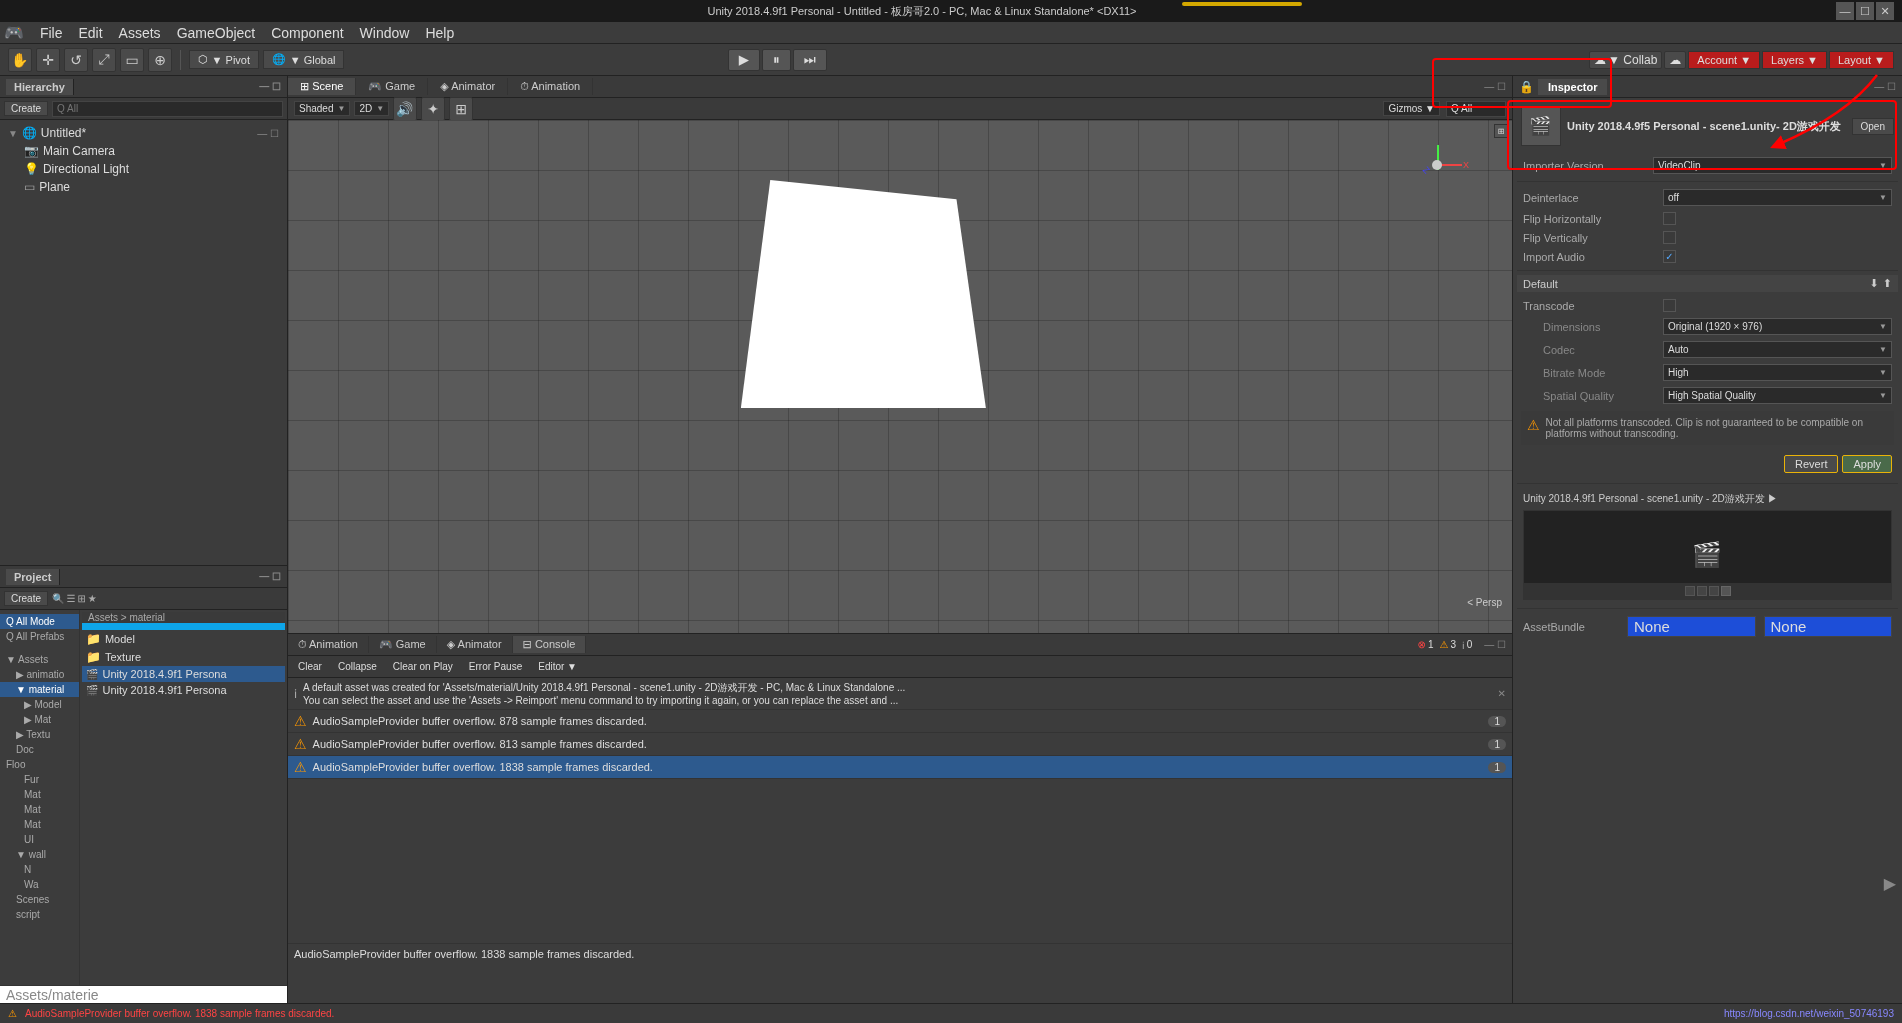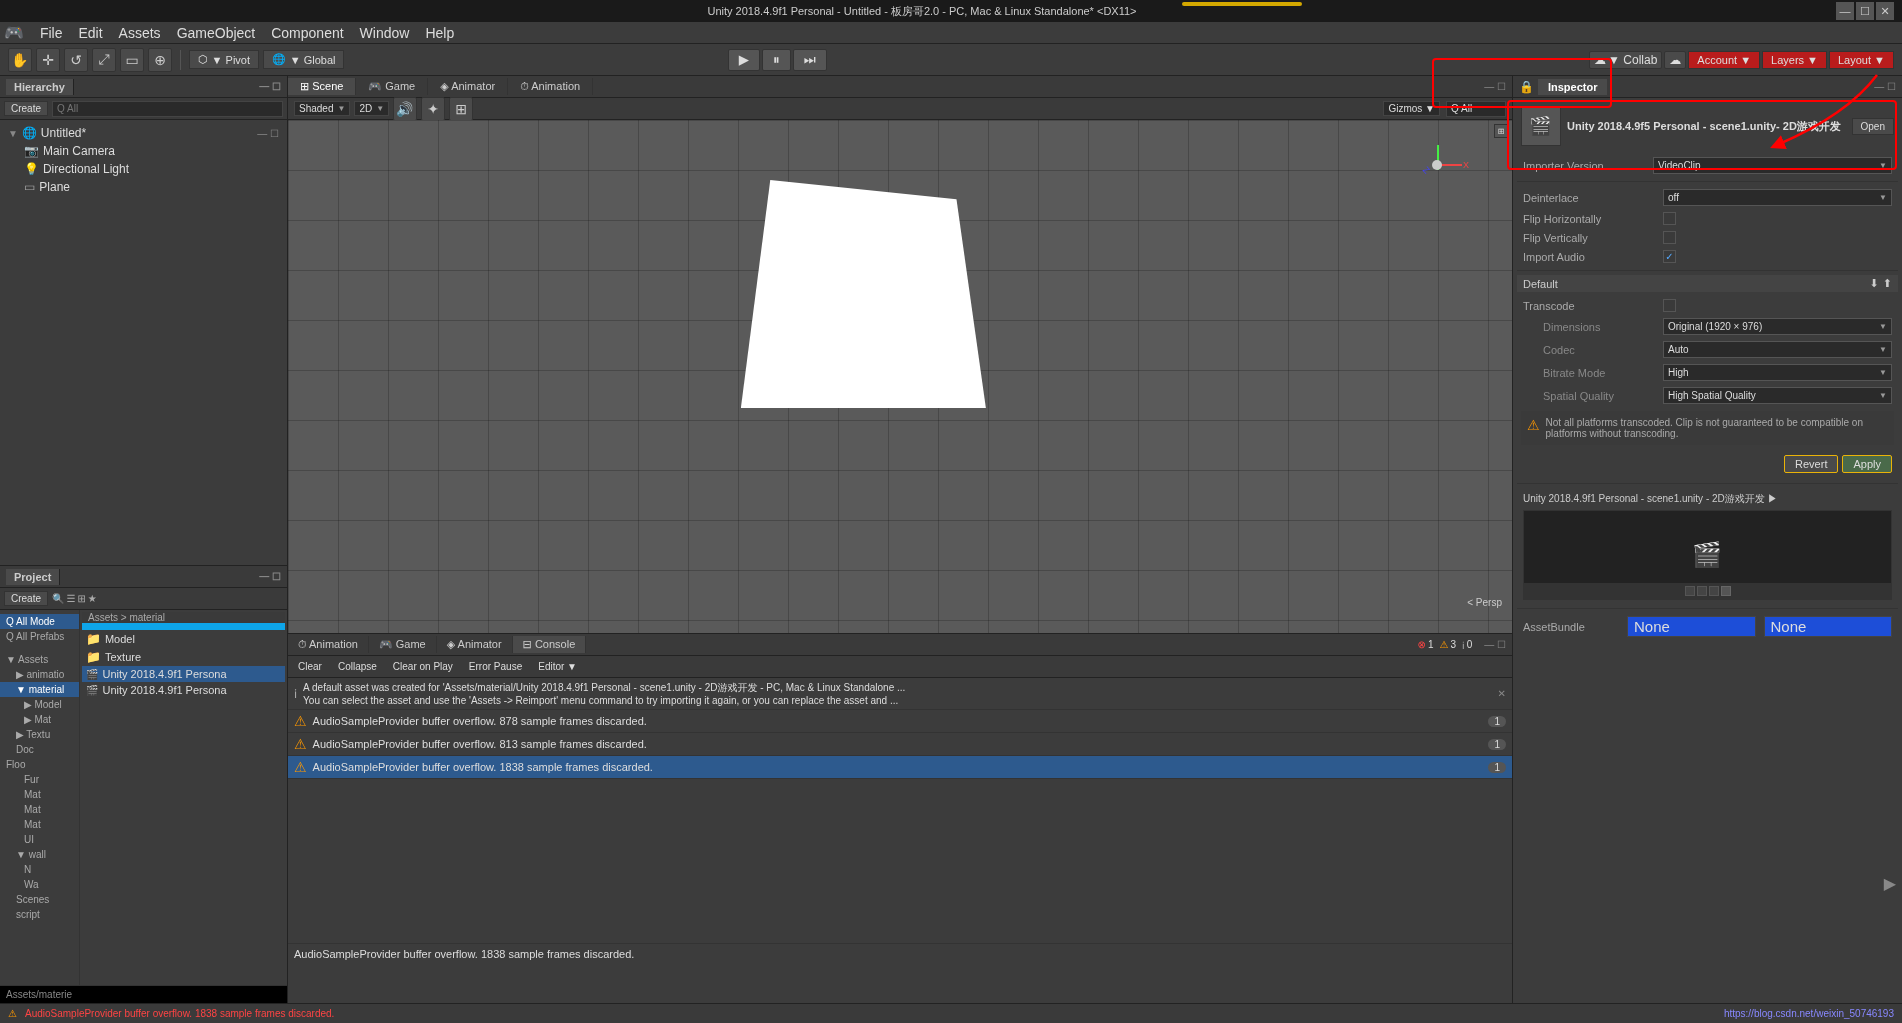--- a/index.html
+++ b/index.html
@@ -769,21 +769,21 @@
           <div class="folder-item selected">
             <span class="file-icon">🎬</span>
             <span>Unity 2018.4.9f1 Persona</span>
           </div>
           <div class="folder-item">
             <span class="file-icon">🎬</span>
             <span>Unity 2018.4.9f1 Persona</span>
           </div>
         </div>
       </div>
-      <div style="height:18px; background:#000000; border-top:1px solid #333; display:flex; align-items:center; padding:0 6px; font-size:10px; color:#888;">
+      <div style="height:18px; background:#ffffff; border-top:1px solid #333; display:flex; align-items:center; padding:0 6px; font-size:14px; color:#888;">
         <span>Assets/materie</span>
       </div>
     </div>
   </div>
 
   <div class="center-panel">
 
     <div class="scene-tabs">
       <div class="scene-tab active">
         ⊞ <span>Scene</span>

